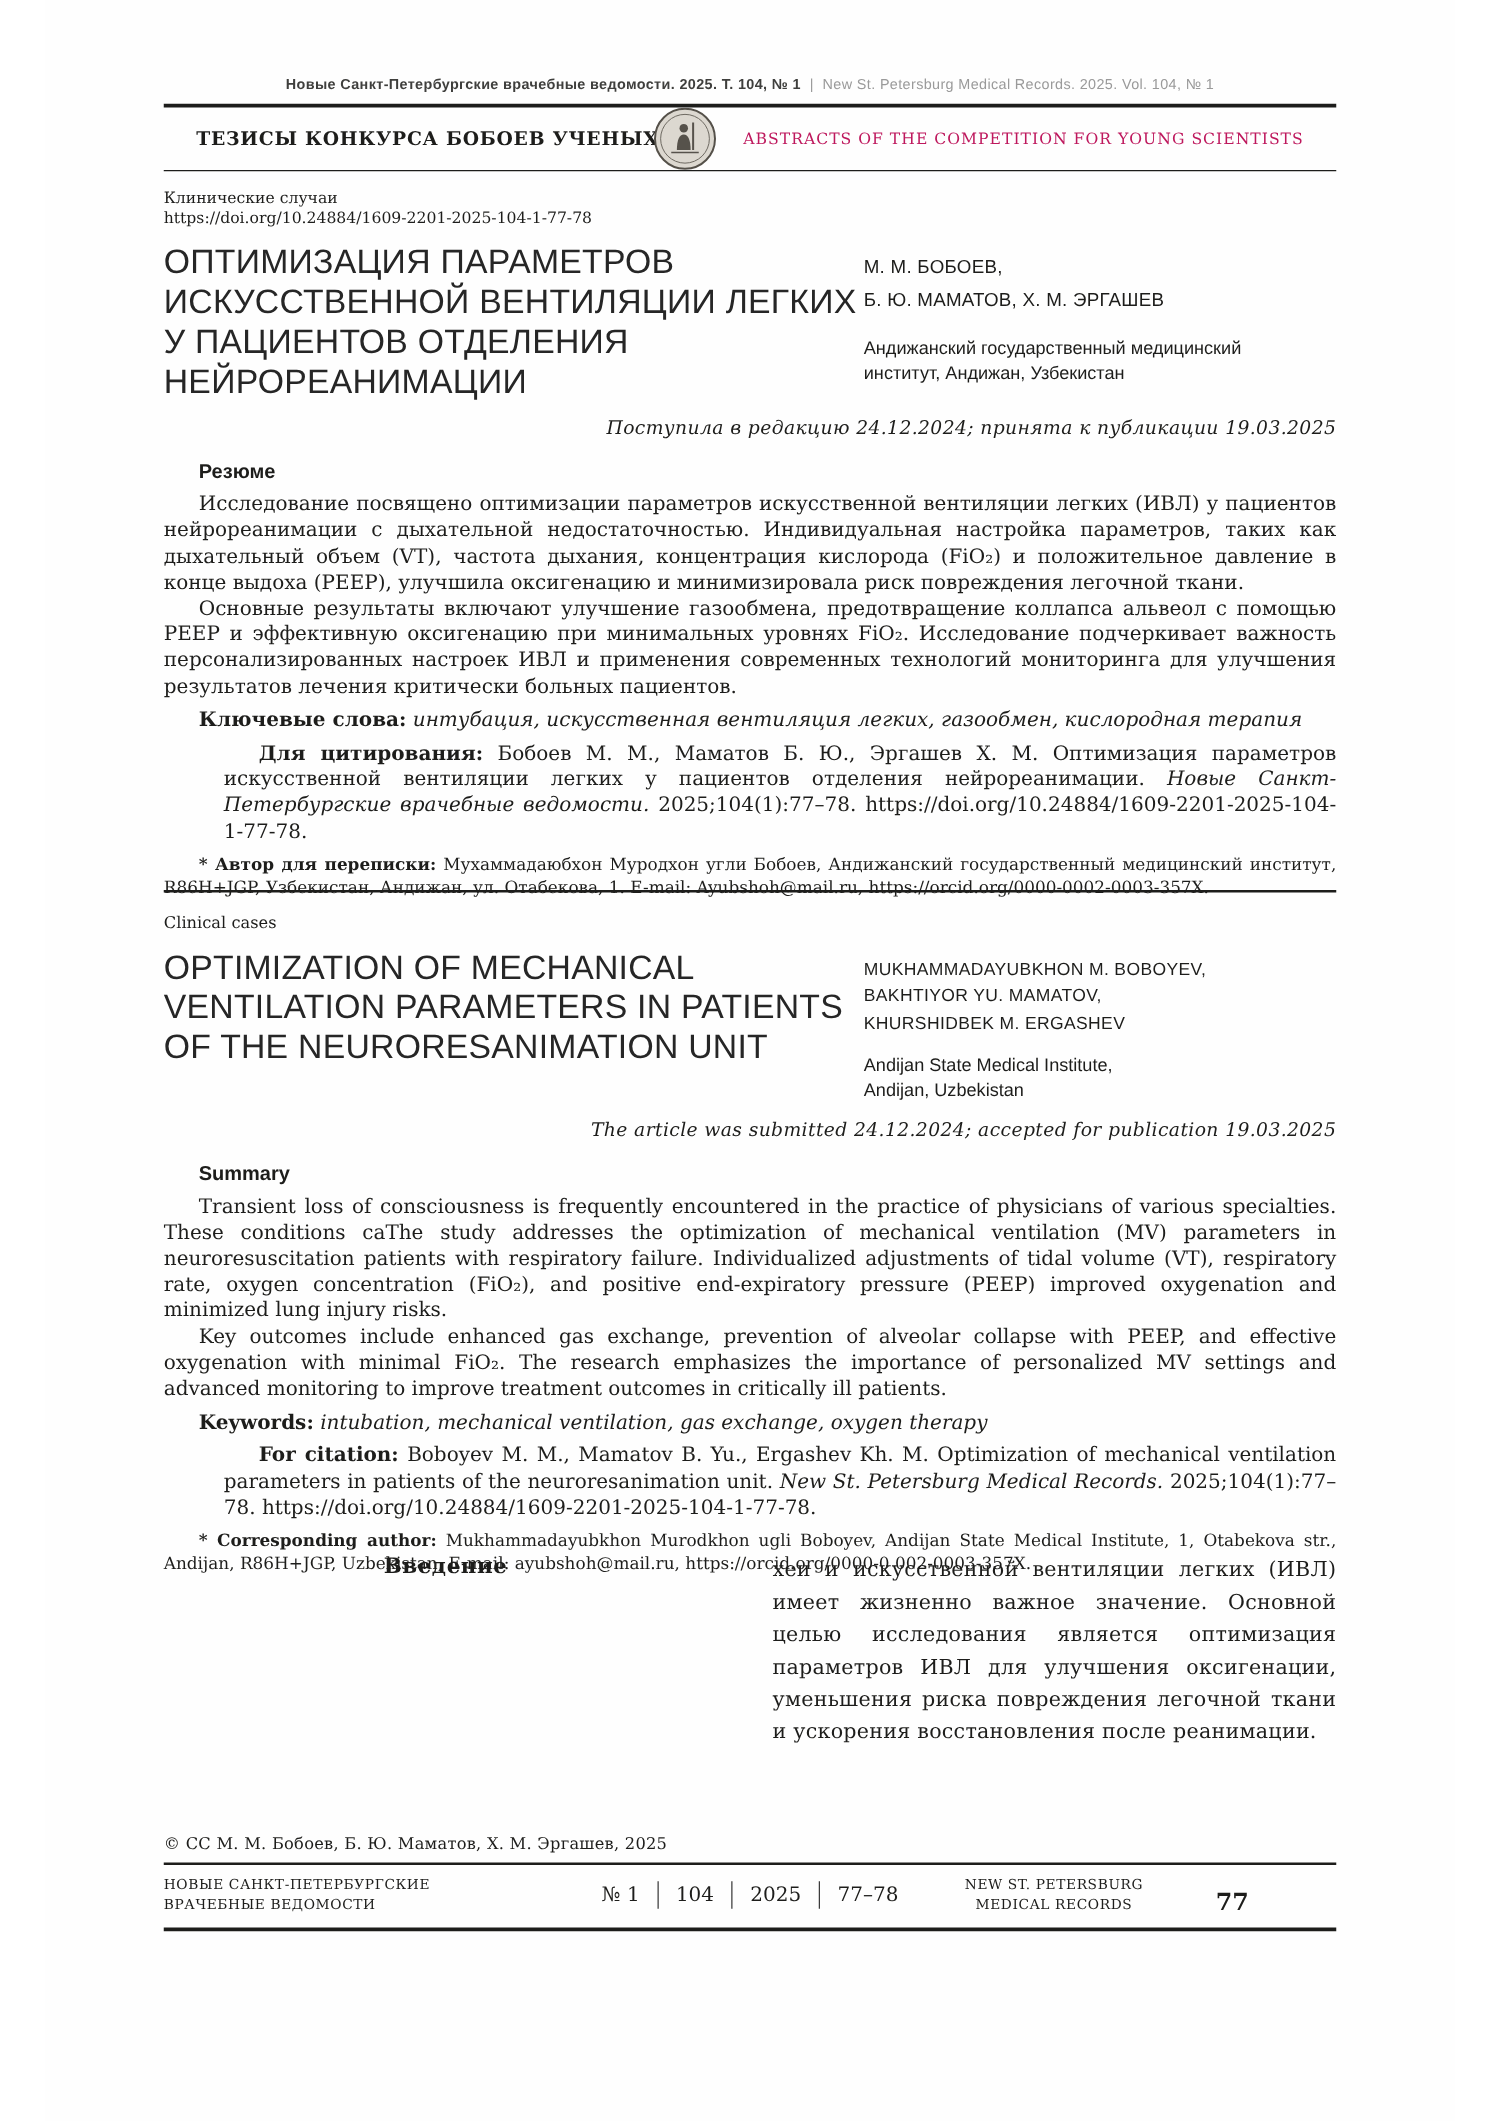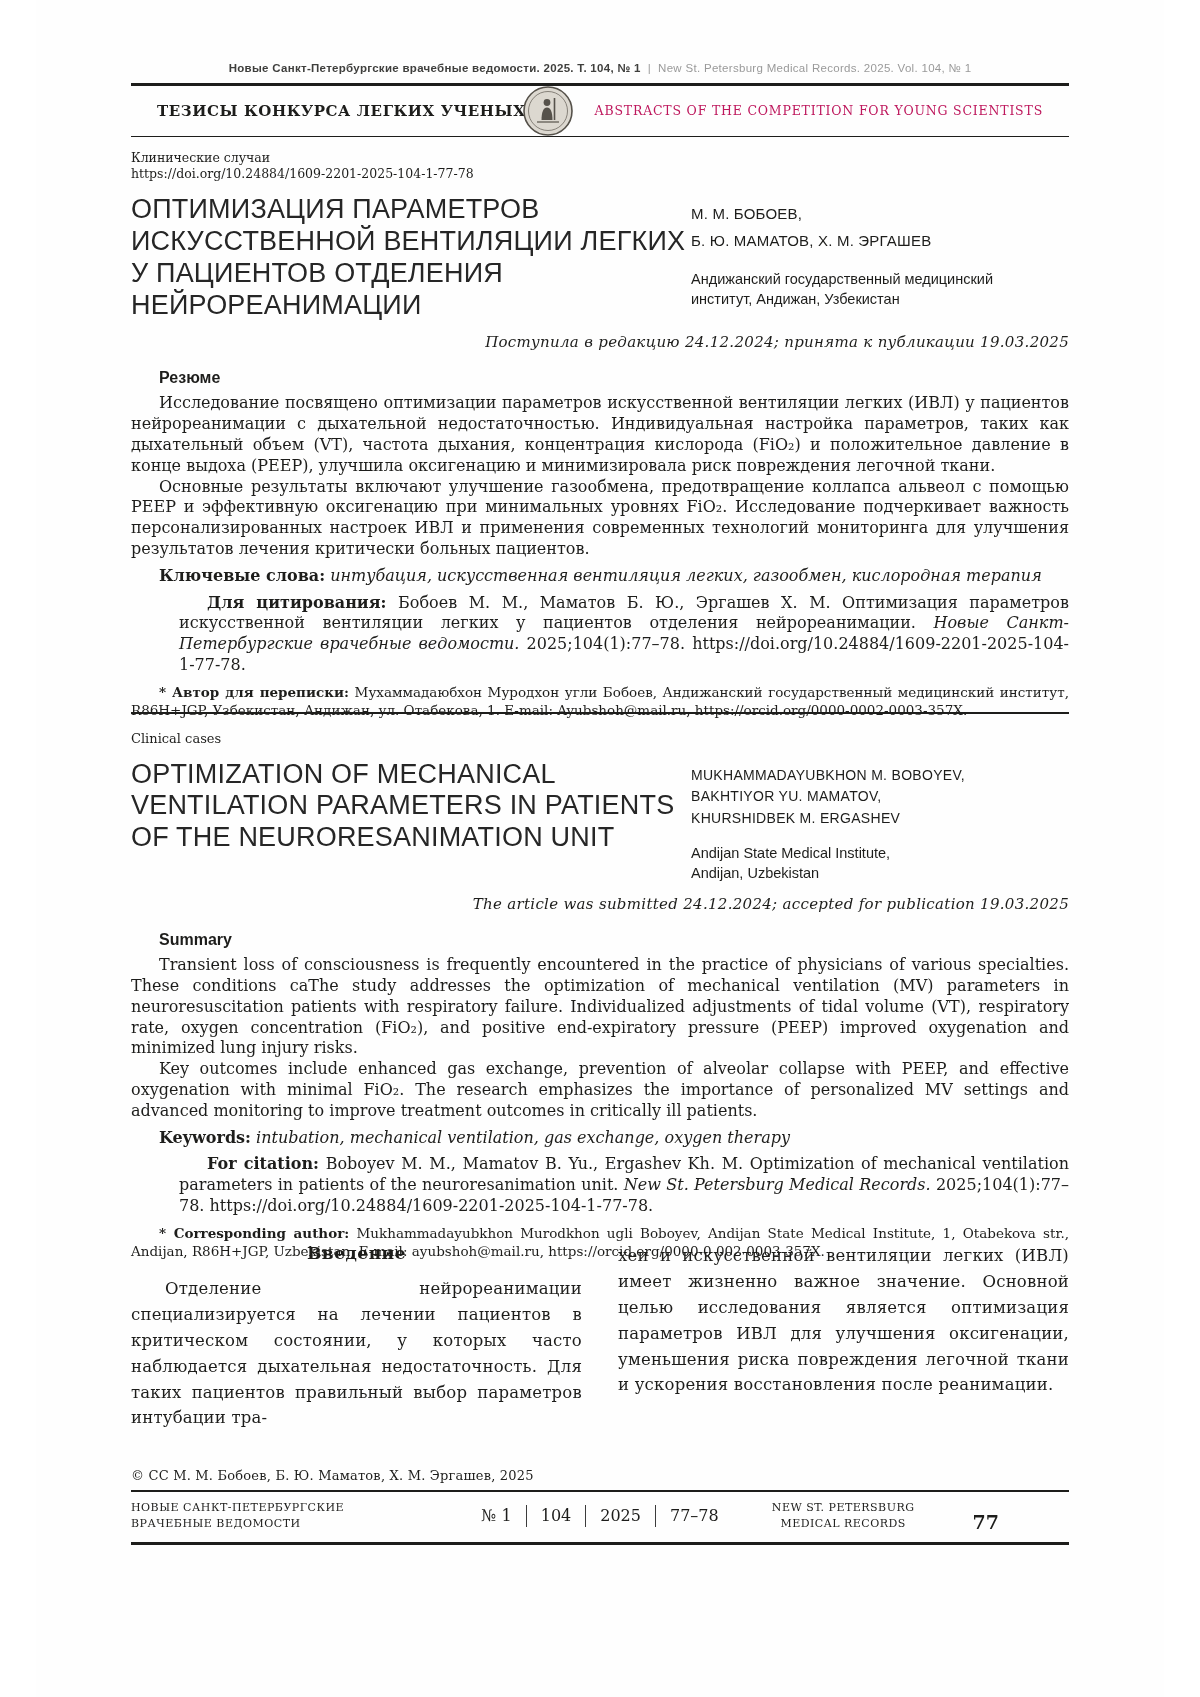--- a/index.html
+++ b/index.html
@@ -81,21 +81,21 @@
 <body>
 
 <div class="page">
 
   <header class="abs masthead">
     <div class="running-head">
       <span class="rh-ru">Новые Санкт-Петербургские врачебные ведомости. 2025. Т. 104, № 1</span><span class="rh-sep">|</span><span class="rh-en">New St. Petersburg Medical Records. 2025. Vol. 104, № 1</span>
     </div>
     <div class="rule rule-thick"></div>
     <div class="band">
-      <div class="band-left">ТЕЗИСЫ КОНКУРСА ЛЕГКИХ УЧЕНЫХ</div>
+      <div class="band-left">ТЕЗИСЫ КОНКУРСА БОБОЕВ УЧЕНЫХ</div>
       <div class="logo">
         <svg width="50" height="50" viewBox="0 0 50 50" aria-hidden="true">
           <circle cx="25" cy="25" r="24" fill="#dcd8d0" stroke="#55514a" stroke-width="1.6"></circle>
           <circle cx="25" cy="25" r="19.5" fill="none" stroke="#6e6a62" stroke-width="0.8"></circle>
           <circle cx="24" cy="16.5" r="3.4" fill="#56524b"></circle>
           <path d="M18.5 34 C18.5 26 20.5 21.5 24 21.5 C27.5 21.5 29.5 26 29.5 34 Z" fill="#56524b"></path>
           <line x1="31.5" y1="12" x2="31.5" y2="34" stroke="#56524b" stroke-width="1.6"></line>
           <path d="M14 36 H36" stroke="#56524b" stroke-width="1.2"></path>
         </svg>
       </div>
@@ -163,21 +163,20 @@
     <p class="kw-para"><b class="lbl">Keywords:</b> <i>intubation, mechanical ventilation, gas exchange, oxygen therapy</i></p>
 
     <p class="cite-para"><b class="lbl">For citation:</b> <span>Boboyev M. M., Mamatov B. Yu., Ergashev Kh. M. Optimization of mechanical ventilation parameters in patients of the neuroresanimation unit.</span> <i>New St. Petersburg Medical Records.</i> <span>2025;104(1):77–78. https://doi.org/10.24884/1609-2201-2025-104-1-77-78.</span></p>
 
     <p class="corr-para"><b class="lbl">* Corresponding author:</b> <span>Mukhammadayubkhon Murodkhon ugli Boboyev, Andijan State Medical Institute, 1, Otabekova str., Andijan, R86H+JGP, Uzbekistan, E-mail: ayubshoh@mail.ru, https://orcid.org/0000-0 002-0003-357X.</span></p>
   </section>
 
   <section class="abs intro">
     <div>
       <h3 class="intro-heading">Введение</h3>
-      <p class="intro-text indent34">Отделение нейрореанимации специализируется на лечении пациентов в критическом состоянии, у которых часто наблюдается дыхательная недостаточность. Для таких пациентов правильный выбор параметров интубации тра-</p>
     </div>
     <div>
       <p class="intro-text">хеи и искусственной вентиляции легких (ИВЛ) имеет жизненно важное значение. Основной целью исследования является оптимизация параметров ИВЛ для улучшения оксигенации, уменьшения риска повреждения легочной ткани и ускорения восстановления после реанимации.</p>
     </div>
   </section>
 
   <footer class="abs footer">
     <div class="copyright">© СС М. М. Бобоев, Б. Ю. Маматов, Х. М. Эргашев, 2025</div>
     <div class="rule rule-thin"></div>
     <div class="footer-band">

